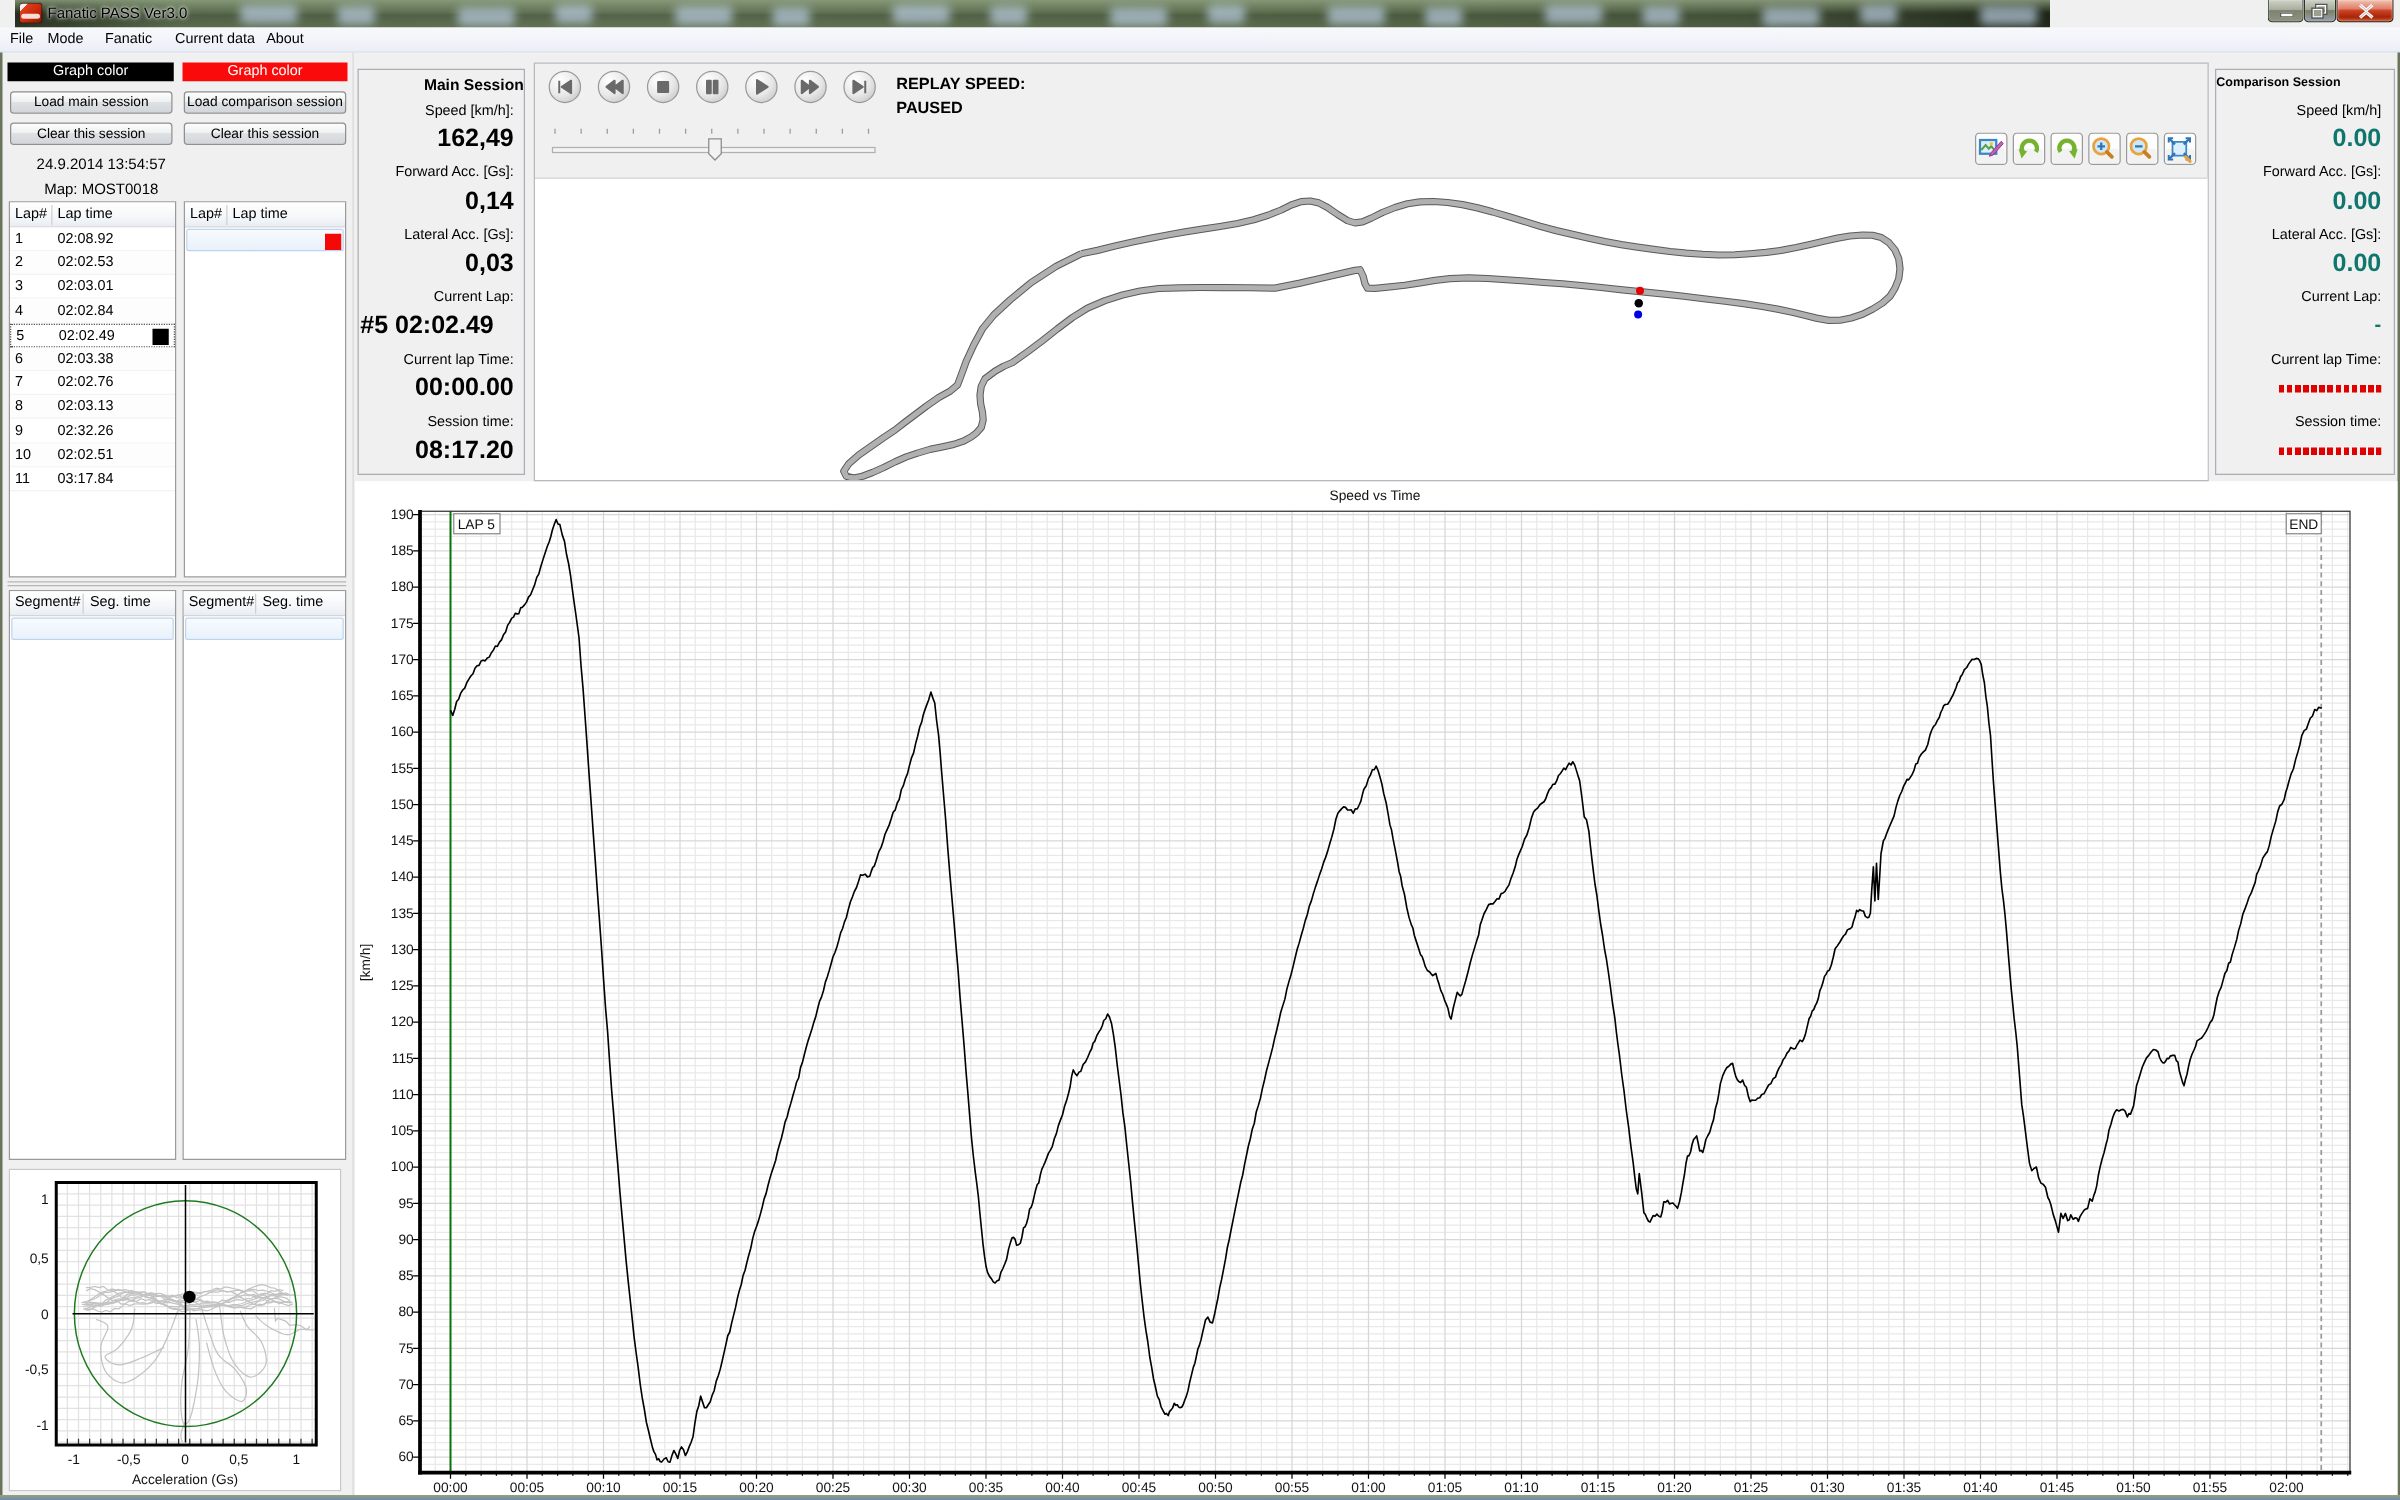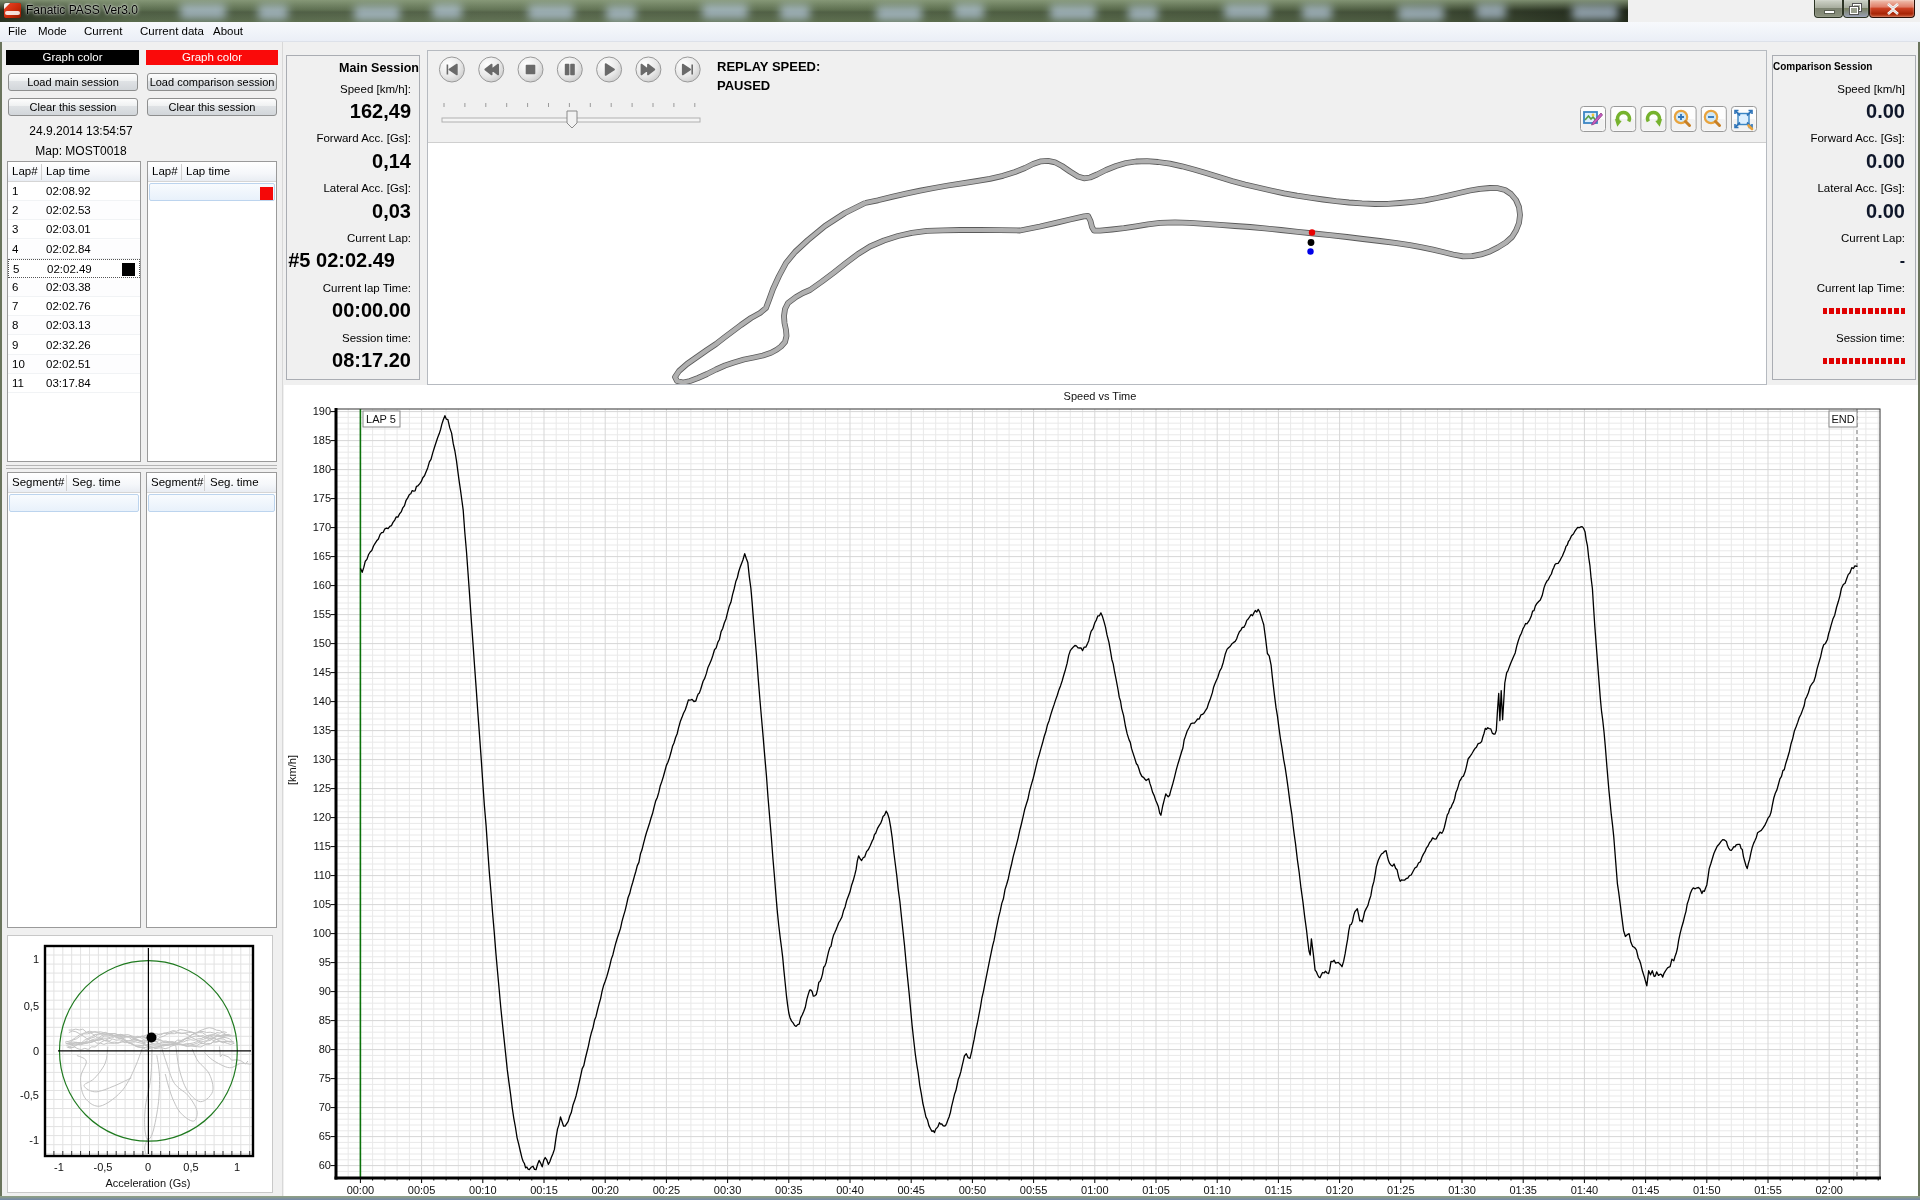--- a/index.html
+++ b/index.html
@@ -1,26 +1,26 @@
 <!DOCTYPE html>
 <html><head><meta charset="utf-8"><style>
 *{margin:0;padding:0;box-sizing:border-box}
 html,body{width:1920px;height:1200px;overflow:hidden;font-family:"Liberation Sans",sans-serif;background:#f0f0f0}
 #win{position:absolute;inset:0}
 .abs{position:absolute}
 .lbl{font-size:11.5px;color:#000}
 .val{font-size:20px;font-weight:bold;color:#000}
-.rval{font-size:20px;font-weight:bold;color:#0f172a}
+.rval{font-size:20px;font-weight:bold;color:#0f766e}
 .btn{position:absolute;border:1px solid #8e8f8f;border-radius:3px;background:linear-gradient(#fdfdfd,#eef0f1 45%,#dfe2e5 46%,#d2d6da);font-size:11px;text-align:center;color:#000;white-space:nowrap;overflow:hidden}
 .panel{position:absolute;border:1px solid #aaadb3;background:#f0f0f0}
 .al{font-size:11px;fill:#111}
 .hdr{background:linear-gradient(#ffffff,#f5f7fa 60%,#e9edf3);border-bottom:1px solid #d5d5d5}
 </style></head><body>
 <div id="win">
-<div class="abs" style="left:0;top:0;width:1628px;height:22px;background:linear-gradient(90deg,#2a3322,#5a6c4e 8%,#637456 30%,#5c6e4e 60%,#4e5d42 85%,#232b1c);overflow:hidden">
+<div class="abs" style="left:12px;top:0;width:1628px;height:22px;background:linear-gradient(90deg,#2a3322,#5a6c4e 8%,#637456 30%,#5c6e4e 60%,#4e5d42 85%,#232b1c);overflow:hidden">
  <div class="abs" style="left:0;top:0;width:1920px;height:22px;background:linear-gradient(#8fa180,rgba(255,255,255,0) 45%,rgba(0,0,0,.18) 55%,rgba(0,0,0,0));opacity:.8"></div>
       <div class="abs" style="left:180px;top:4px;width:46px;height:15px;background:#bccfe4;border-radius:4px;filter:blur(4px);opacity:.7"></div>
       <div class="abs" style="left:258px;top:5px;width:30px;height:15px;background:#bccfe4;border-radius:4px;filter:blur(4px);opacity:.7"></div>
       <div class="abs" style="left:354px;top:6px;width:46px;height:15px;background:#bccfe4;border-radius:4px;filter:blur(4px);opacity:.7"></div>
       <div class="abs" style="left:432px;top:4px;width:30px;height:15px;background:#bccfe4;border-radius:4px;filter:blur(4px);opacity:.7"></div>
       <div class="abs" style="left:528px;top:5px;width:46px;height:15px;background:#bccfe4;border-radius:4px;filter:blur(4px);opacity:.7"></div>
       <div class="abs" style="left:606px;top:6px;width:30px;height:15px;background:#bccfe4;border-radius:4px;filter:blur(4px);opacity:.7"></div>
       <div class="abs" style="left:702px;top:4px;width:46px;height:15px;background:#bccfe4;border-radius:4px;filter:blur(4px);opacity:.7"></div>
       <div class="abs" style="left:780px;top:5px;width:30px;height:15px;background:#bccfe4;border-radius:4px;filter:blur(4px);opacity:.7"></div>
       <div class="abs" style="left:876px;top:6px;width:46px;height:15px;background:#bccfe4;border-radius:4px;filter:blur(4px);opacity:.7"></div>
@@ -47,21 +47,21 @@
     </div>
 <div class="abs" style="left:1869px;top:0;width:46px;height:18px;border:1px solid #2c1008;border-top:none;border-radius:0 0 4px 4px;background:linear-gradient(#f0c0ae,#e0806a 40%,#cc4224 50%,#a82507 80%,#c5512d);box-shadow:inset 0 0 2px rgba(255,255,255,.7)">
  <svg class="abs" style="left:15px;top:2px" width="16" height="14" viewBox="0 0 16 14">
         <path d="M3 2 L8 6.2 L13 2 M3 12 L8 7.8 L13 12" stroke="#fff" stroke-width="2.6" fill="none"></path>
         <path d="M3 2 L8 6.2 L13 2 M3 12 L8 7.8 L13 12" stroke="#444" stroke-width="0.6" fill="none" opacity=".5"></path>
       </svg>
     </div>
 <div class="abs" style="left:0;top:22px;width:1920px;height:20px;background:linear-gradient(#f7f9fc,#eaeef6)">
  <div class="abs lbl" style="left:8px;top:3px">File</div>
  <div class="abs lbl" style="left:38px;top:3px">Mode</div>
- <div class="abs lbl" style="left:84px;top:3px">Current</div>
+ <div class="abs lbl" style="left:84px;top:3px">Fanatic</div>
  <div class="abs lbl" style="left:140px;top:3px">Current data</div>
  <div class="abs lbl" style="left:213px;top:3px">About</div>
  <div class="abs" style="left:0;top:19px;width:1920px;height:1px;background:#dde1e9"></div>
 </div>
 <div class="abs" style="left:0;top:42px;width:2px;height:1154px;background:#6a745c"></div>
 <div class="abs" style="left:1918px;top:42px;width:2px;height:1154px;background:#6a745c"></div>
 <div class="abs" style="left:0;top:1196px;width:1920px;height:4px;background:linear-gradient(#92a27f,#7388ab)"></div>
     <div class="abs" style="left:282px;top:42px;width:1px;height:1154px;background:#d8d8d8"></div>
     <div class="abs" style="left:284px;top:385px;width:1634px;height:811px;background:#fff"></div>
 <div class="abs" style="left:6px;top:50px;width:133px;height:15px;background:#000;color:#fff;font-size:11.5px;text-align:center;line-height:15px">Graph color</div>

